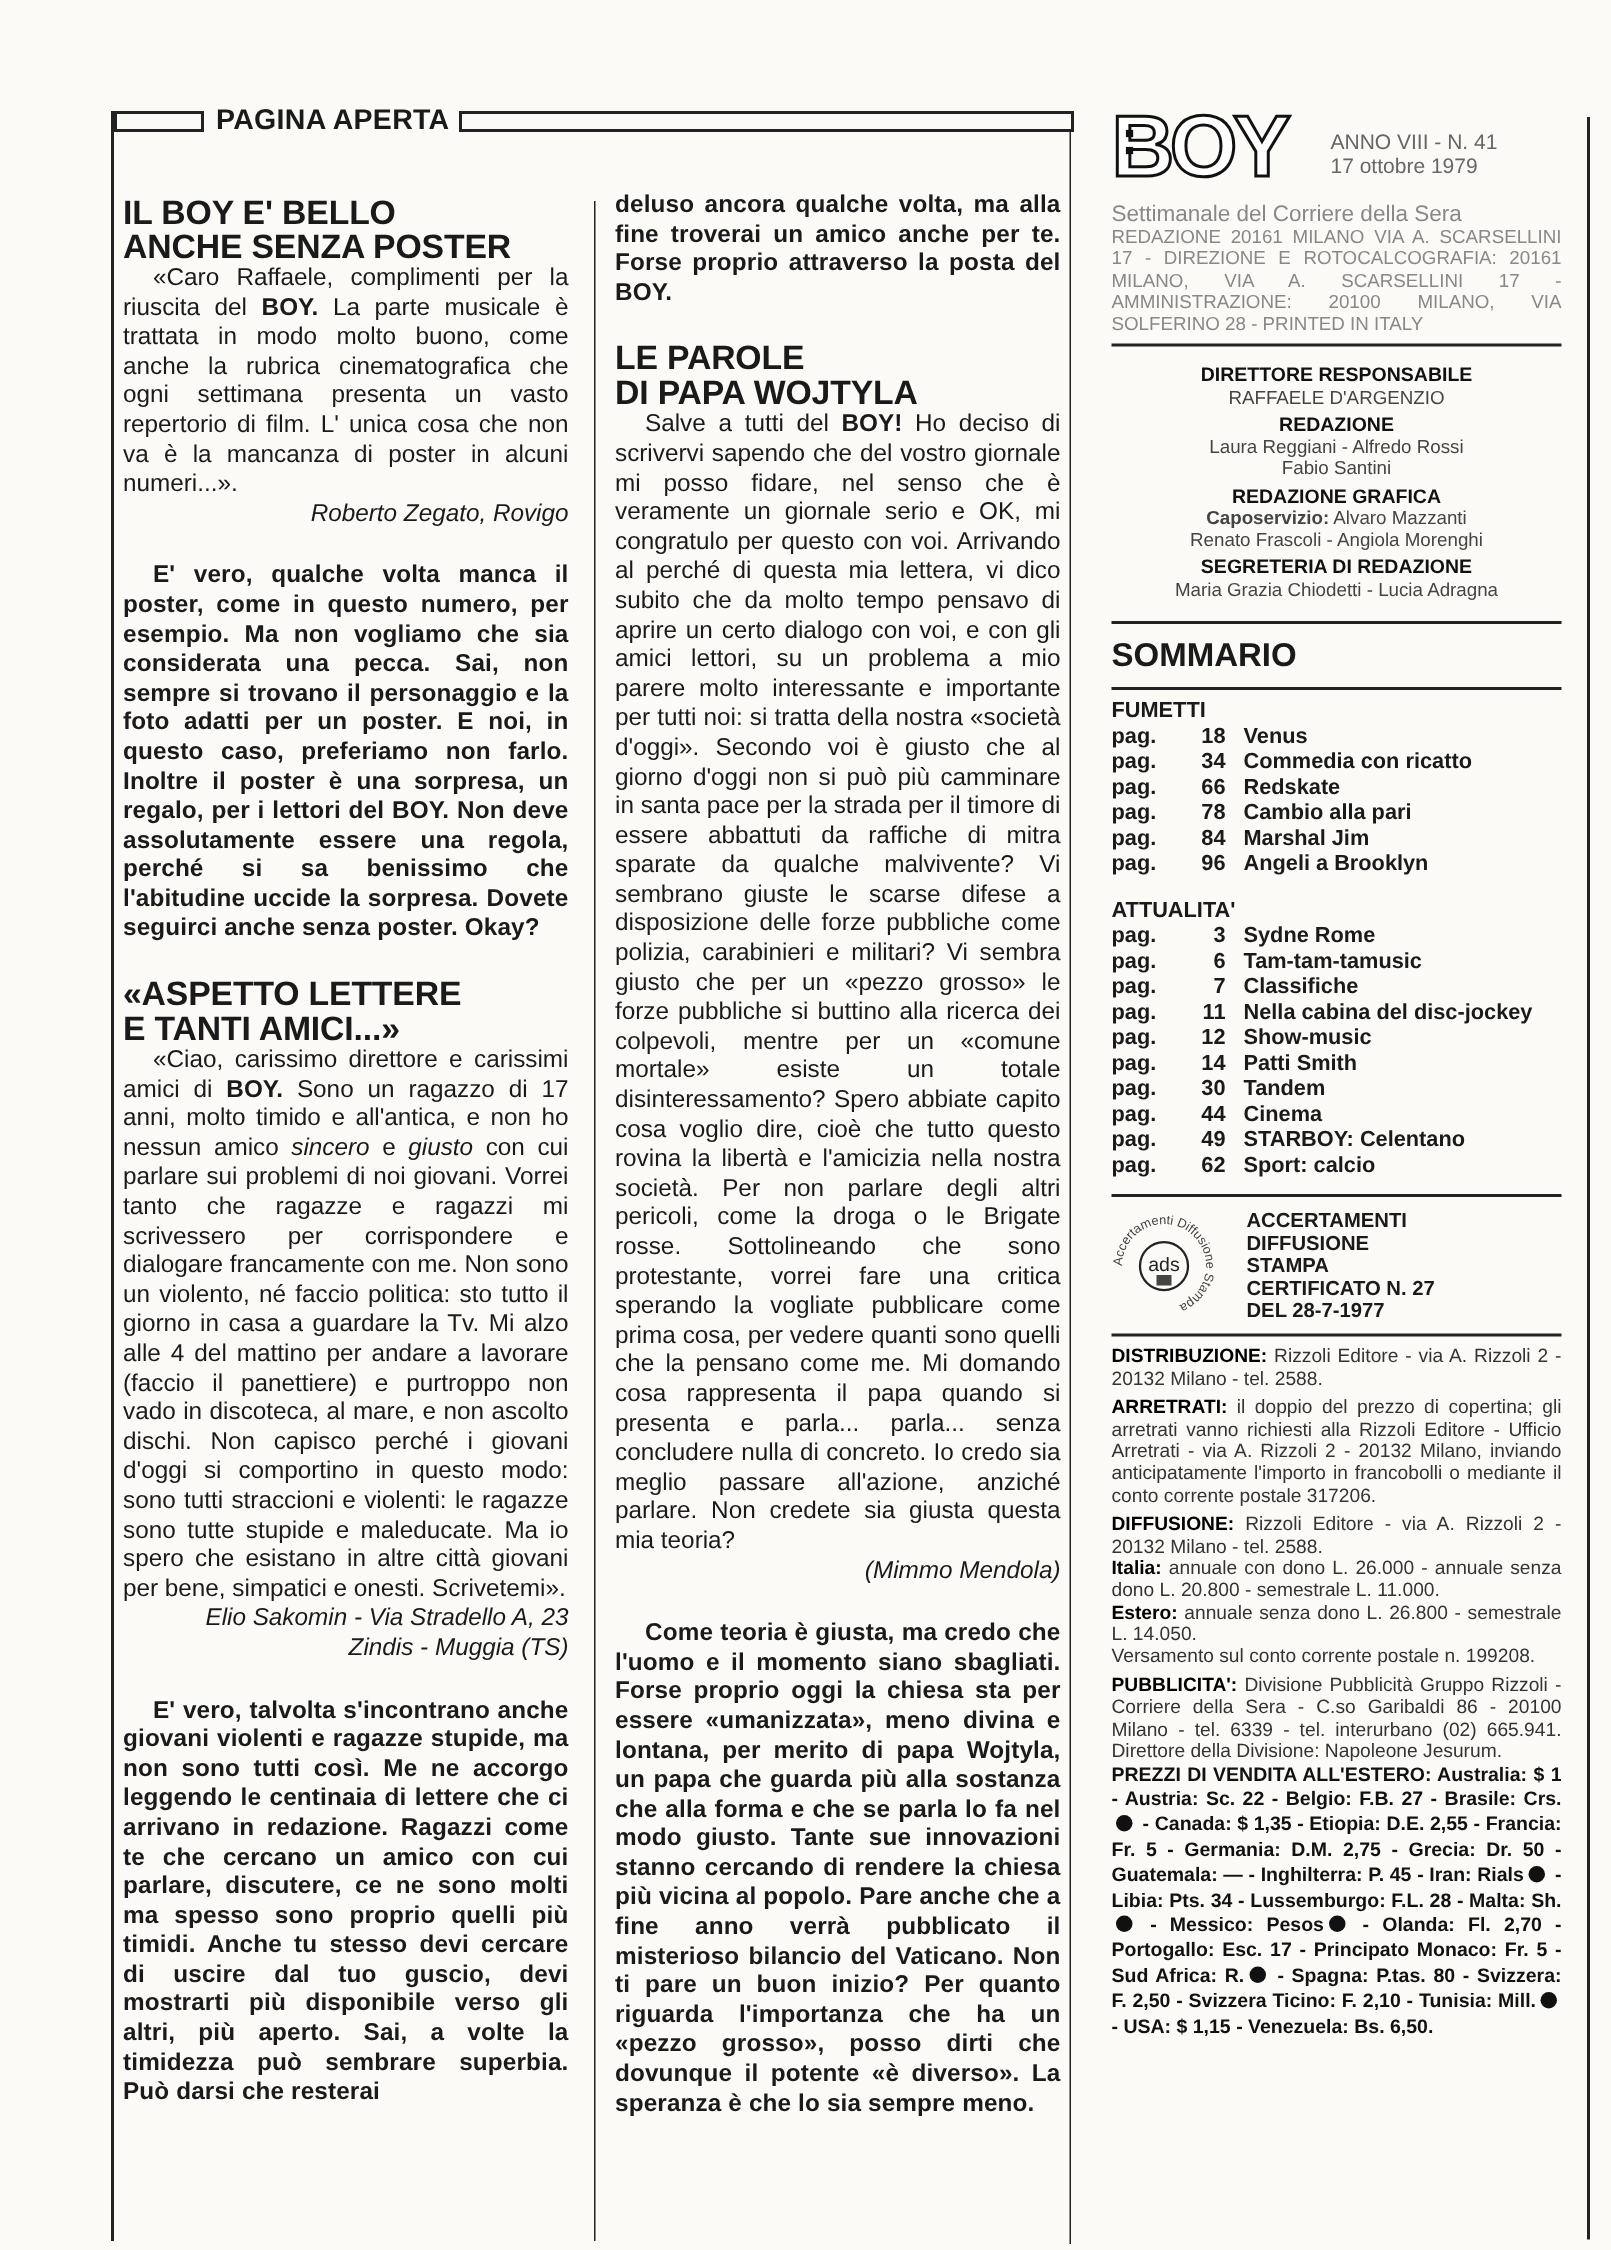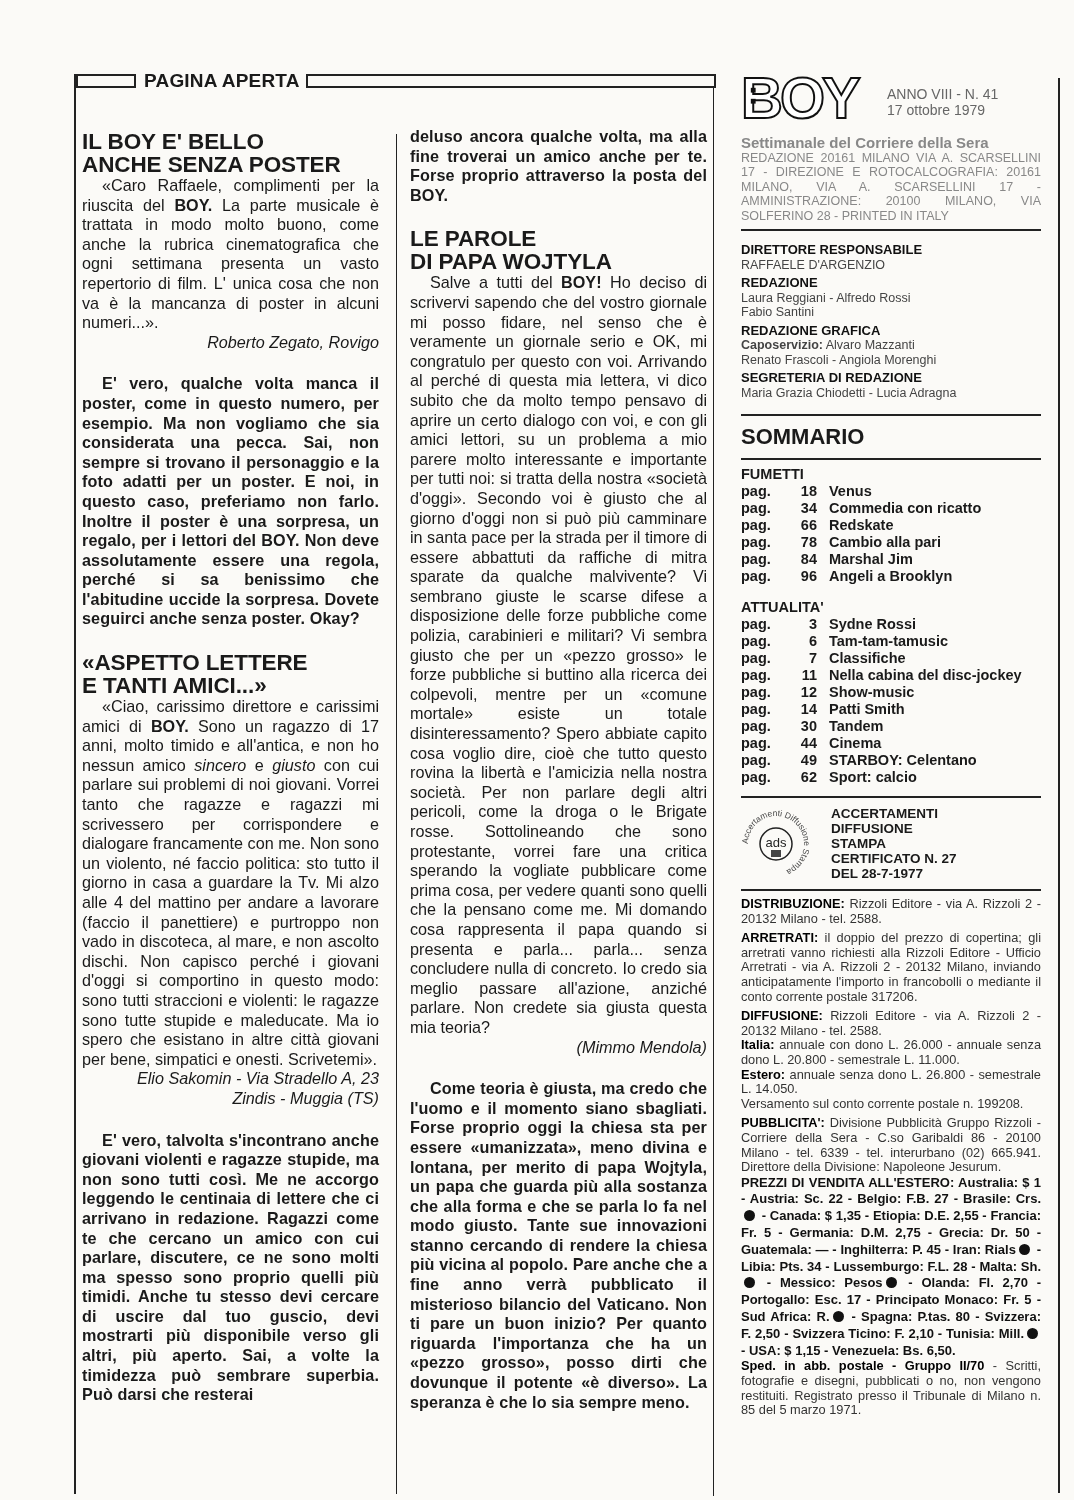--- a/index.html
+++ b/index.html
@@ -41,23 +41,23 @@
   
   .masthead { display: flex; align-items: flex-start; height: 60px; }
   .logo {
     position: relative; width: 140px; height: 48px;
     font-family: "Liberation Sans", sans-serif; font-weight: bold; font-size: 58px; line-height: 48px;
     color: #fff; -webkit-text-stroke: 2px #111; letter-spacing: -3px;
   }
   .logo-dots { position: absolute; left: 9px; top: 10px; font-size: 10px; line-height: 11px; color: #111; -webkit-text-stroke: 0; letter-spacing: 0; font-weight: bold; }
   .issue { margin-left: 6px; margin-top: 12px; font-size: 14px; line-height: 16px; color: #666; }
   .imprint { font-size: 12.5px; line-height: 14.5px; color: #888; text-align: justify; margin-top: 2px; }
-  .imprint .big { font-size: 15px; font-weight: bold; }
+  .imprint .big { font-size: 15px; }
   .hr { height: 2px; background: #222; margin: 6px 0; }
-  .staff { font-size: 12.5px; line-height: 14.5px; color: #444; margin-top: 12px; }
+  .staff { text-align: center; font-size: 12.5px; line-height: 14.5px; color: #444; margin-top: 12px; }
   .staff .role { font-weight: bold; color: #111; font-size: 13px; margin-top: 4px; }
   .sommario-title { text-align: left; font-weight: bold; font-size: 22px; line-height: 30px; }
   .sec-title { font-weight: bold; font-size: 14.5px; line-height: 17px; }
   .toc { font-weight: bold; font-size: 14.5px; line-height: 17px; }
   .toc-row { display: flex; }
   .toc-pag { width: 46px; }
   .toc-num { width: 30px; text-align: right; margin-right: 12px; }
   .toc-title { flex: 1; }
 
   .ads { display: flex; align-items: center; margin: 8px 0; }
@@ -192,21 +192,21 @@
             <span class="toc-pag">pag.</span>
             <span class="toc-num">96</span>
             <span class="toc-title">Angeli a Brooklyn</span>
           </div>
         </div>
         <div style="margin-top: 14px;">
           <div class="sec-title">ATTUALITA'</div>
           <div class="toc toc-row">
             <span class="toc-pag">pag.</span>
             <span class="toc-num">3</span>
-            <span class="toc-title">Sydne Rossi</span>
+            <span class="toc-title">Sydne Rome</span>
           </div>
           <div class="toc toc-row">
             <span class="toc-pag">pag.</span>
             <span class="toc-num">6</span>
             <span class="toc-title">Tam-tam-tamusic</span>
           </div>
           <div class="toc toc-row">
             <span class="toc-pag">pag.</span>
             <span class="toc-num">7</span>
             <span class="toc-title">Classifiche</span>
@@ -272,16 +272,15 @@
 
     <div class="small">
       <div class="blk"><b>DISTRIBUZIONE:</b><span> Rizzoli Editore - via A. Rizzoli 2 - 20132 Milano - tel. 2588.</span></div>
       <div class="blk"><b>ARRETRATI:</b><span> il doppio del prezzo di copertina; gli arretrati vanno richiesti alla Rizzoli Editore - Ufficio Arretrati - via A. Rizzoli 2 - 20132 Milano, inviando anticipatamente l'importo in francobolli o mediante il conto corrente postale 317206.</span></div>
       <div class="blk"><b>DIFFUSIONE:</b><span> Rizzoli Editore - via A. Rizzoli 2 - 20132 Milano - tel. 2588.</span></div>
       <div><b>Italia:</b><span> annuale con dono L. 26.000 - annuale senza dono L. 20.800 - semestrale L. 11.000.</span></div>
       <div><b>Estero:</b><span> annuale senza dono L. 26.800 - semestrale L. 14.050.</span></div>
       <div>Versamento sul conto corrente postale n. 199208.</div>
       <div class="blk"><b>PUBBLICITA':</b><span> Divisione Pubblicità Gruppo Rizzoli - Corriere della Sera - C.so Garibaldi 86 - 20100 Milano - tel. 6339 - tel. interurbano (02) 665.941. Direttore della Divisione: Napoleone Jesurum.</span></div>
       <div class="prezzi" id="prezzi"><span>PREZZI DI VENDITA ALL'ESTERO:</span><span> Australia: $ 1 - Austria: Sc. 22 - Belgio: F.B. 27 - Brasile: Crs.</span><span class="dot"></span><span> - Canada: $ 1,35 - Etiopia: D.E. 2,55 - Francia: Fr. 5 - Germania: D.M. 2,75 - Grecia: Dr. 50 - Guatemala: — - Inghilterra: P. 45 - Iran: Rials</span><span class="dot"></span><span> - Libia: Pts. 34 - Lussemburgo: F.L. 28 - Malta: Sh.</span><span class="dot"></span><span> - Messico: Pesos</span><span class="dot"></span><span> - Olanda: Fl. 2,70 - Portogallo: Esc. 17 - Principato Monaco: Fr. 5 - Sud Africa: R.</span><span class="dot"></span><span> - Spagna: P.tas. 80 - Svizzera: F. 2,50 - Svizzera Ticino: F. 2,10 - Tunisia: Mill.</span><span class="dot"></span><span> - USA: $ 1,15 - Venezuela: Bs. 6,50.</span></div>
-      <div><b>Sped. in abb. postale - Gruppo II/70</b><span> - Scritti, fotografie e disegni, pubblicati o no, non vengono restituiti. Registrato presso il Tribunale di Milano n. 85 del 5 marzo 1971.</span></div>
     </div>
   </div>
 </div>
 
 </body></html>

